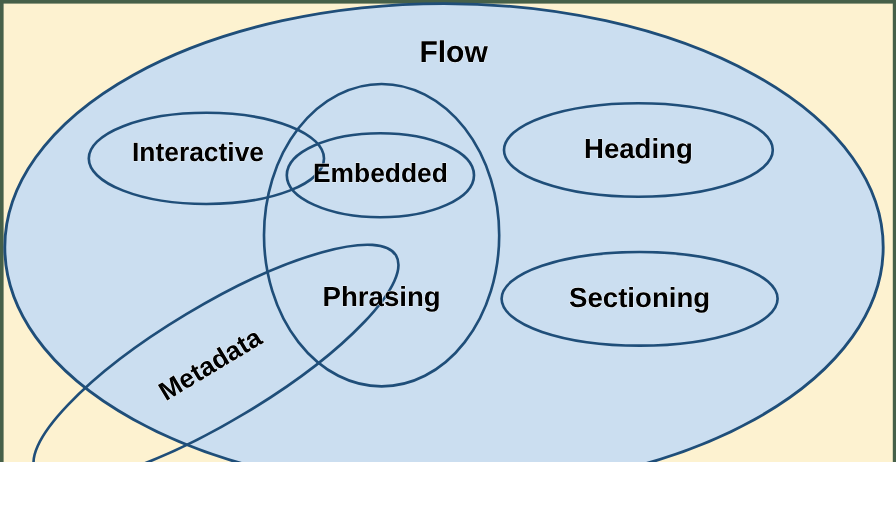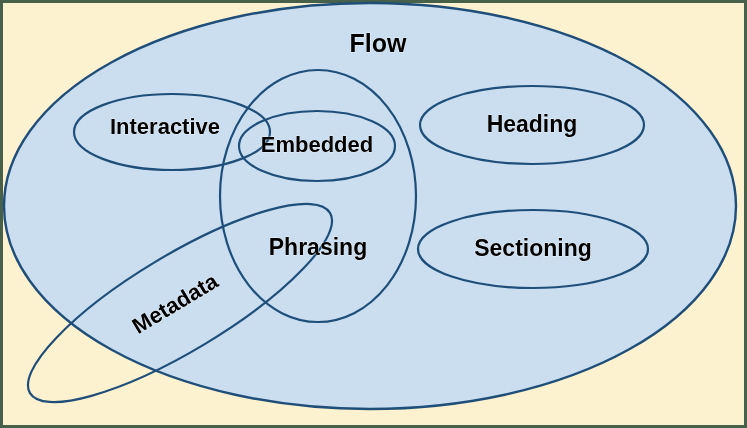--- a/index.html
+++ b/index.html
@@ -37,21 +37,21 @@
     dominant-baseline: middle;
     paint-order: stroke;
     stroke: #ffffff;
     stroke-width: 0.6px;
     stroke-linejoin: round;
   }
 </style>
 </head>
 <body>
 
-<div id="diagram-root" style="width: 747px; height: 428px;">
+<div id="diagram-root" style="width: 747px; height: 385px;">
   <svg id="venn-svg" viewBox="0 0 747 428" xmlns="http://www.w3.org/2000/svg" style="width: 747px; height: 428px;">
 
     <rect id="canvas-bg" class="canvas-bg" x="0" y="0" width="747" height="428" fill="#fdf2d0"></rect>
 
     <rect id="frame-rect" class="frame-rect" x="1.5" y="1.5" width="744" height="425" stroke-width="3" stroke="#466049"></rect>
 
     <g id="filled-layer">
         <ellipse class="region-ellipse" cx="370" cy="206" rx="366" ry="203" stroke="#1f4e79" stroke-width="2.4" fill="#cbdef0"></ellipse>
       </g>
 

